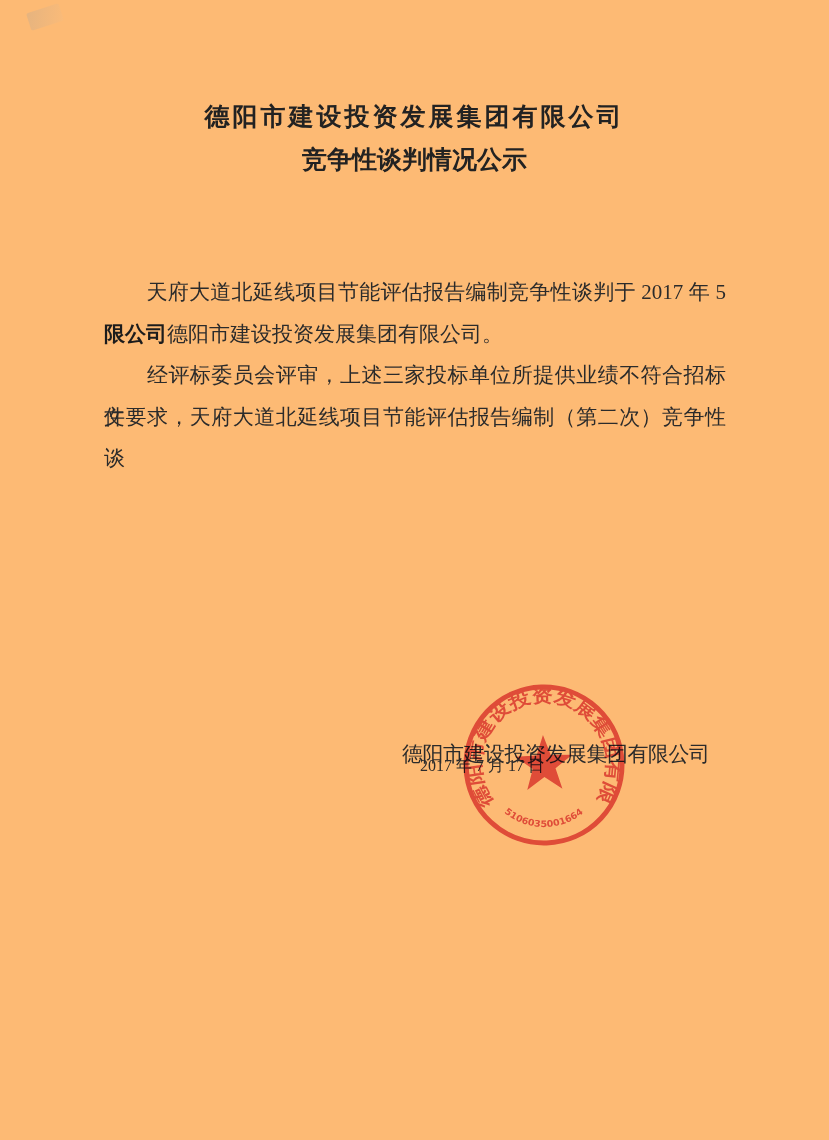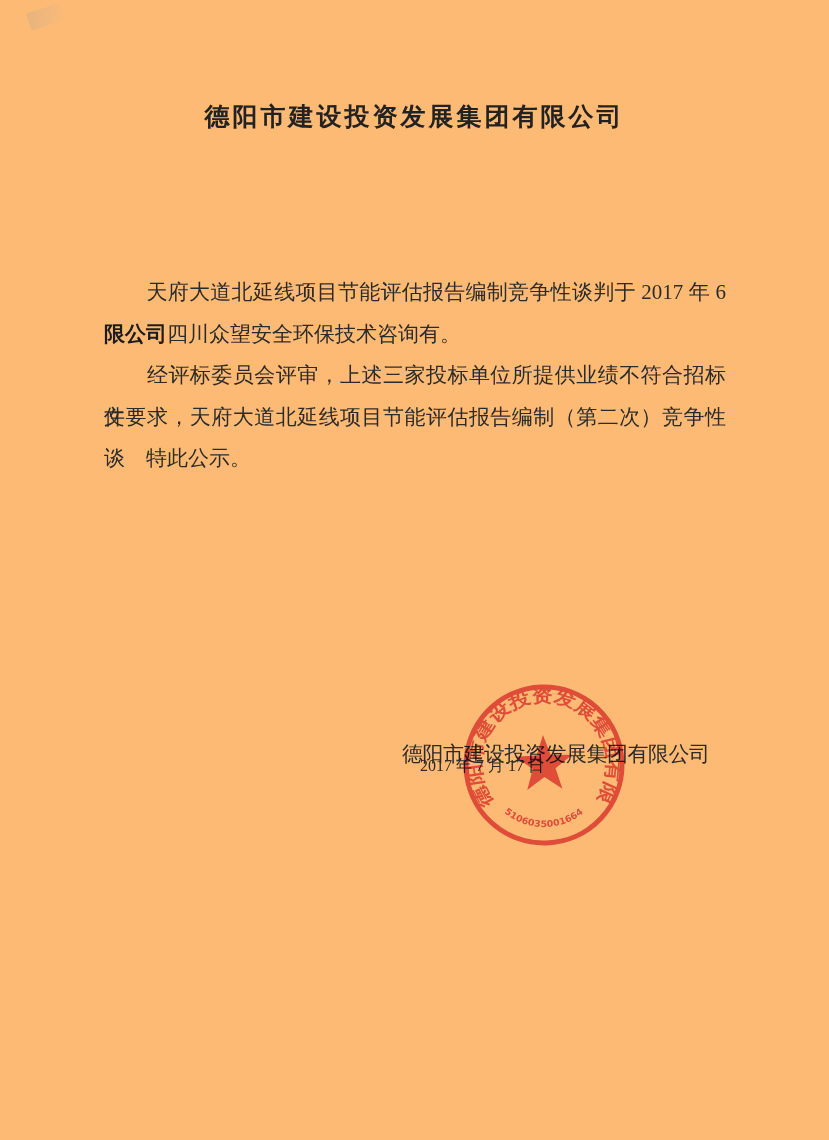--- a/index.html
+++ b/index.html
@@ -92,28 +92,28 @@
 </style>
 </head>
 <body>
 
 <div class="page">
 
   <div class="scan-artifact"></div>
 
   <div class="title-block">
     <div class="title-line">德阳市建设投资发展集团有限公司</div>
+    <div class="title-line">竞争性谈判情况公示</div>
   </div>
 
   <div class="doc-body">
-      <div class="line fill"><span>　　天府大道北延线项目节能评估报告编制竞争性谈判于 2017 年 6</span></div>
-      <div class="line"><span class="bold">限公司</span><span>四川众望安全环保技术咨询有。</span></div>
+      <div class="line fill"><span>　　天府大道北延线项目节能评估报告编制竞争性谈判于 2017 年 5</span></div>
+      <div class="line"><span class="bold">限公司</span><span>德阳市建设投资发展集团有限公司。</span></div>
       <div class="line fill"><span>　　经评标委员会评审，上述三家投标单位所提供业绩不符合招标文</span></div>
       <div class="line fill"><span>件要求，天府大道北延线项目节能评估报告编制（第二次）竞争性谈</span></div>
-      <div class="line"><span>　　特此公示。</span></div>
     </div>
 
   <div class="signature-company">德阳市建设投资发展集团有限公司</div>
   <div class="signature-date">2017 年 7 月 17 日</div>
 
   <svg class="seal" viewBox="0 0 170 170" aria-hidden="true">
     <circle cx="85" cy="85" r="78" fill="none" stroke-width="5" stroke="#dc4f64"></circle>
     <path id="sealTopArc" d="M 33.4,121 A 63,63 0 1 1 136.6,121" fill="none"></path>
     <text font-size="17.5" font-weight="bold" fill="#dc4f64">
       <textPath href="#sealTopArc" startOffset="0" textLength="318" lengthAdjust="spacingAndGlyphs">德阳市建设投资发展集团有限公司</textPath>

